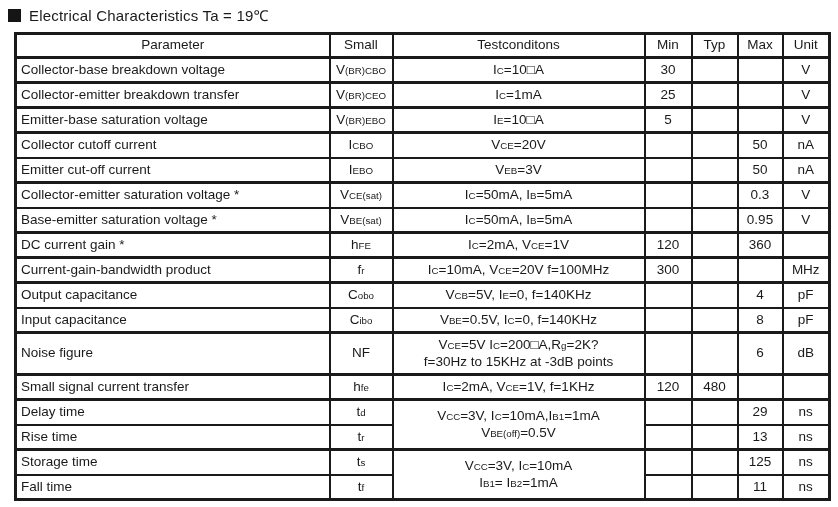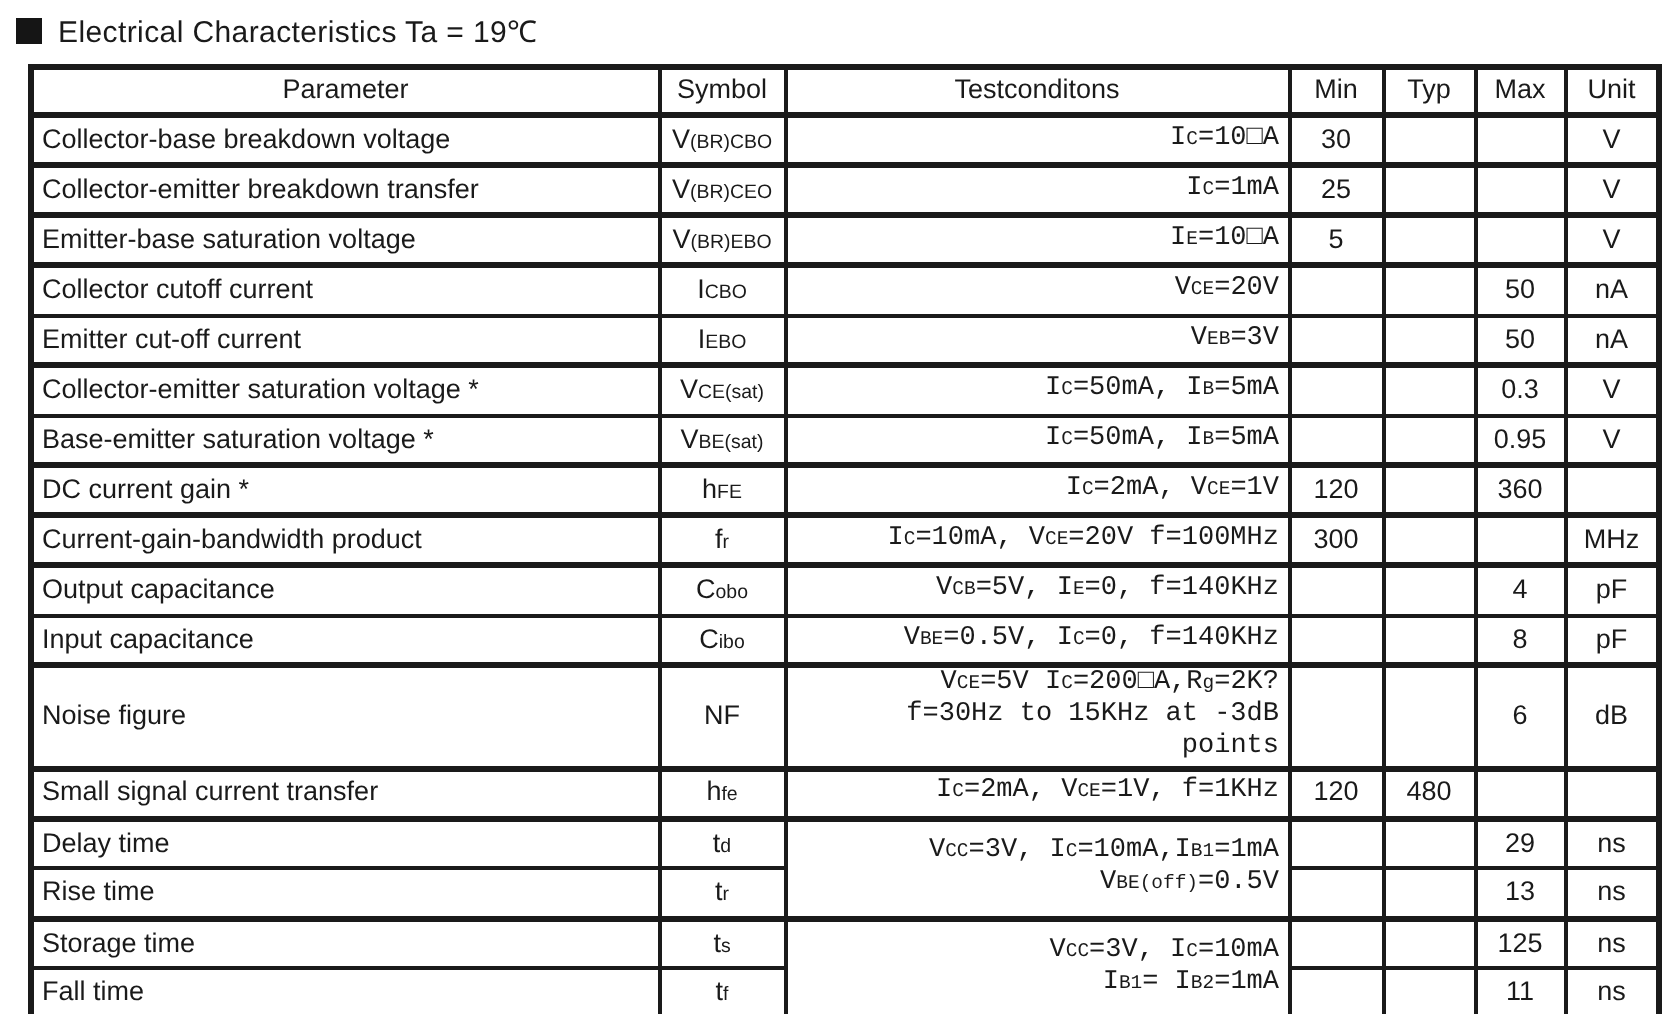--- a/index.html
+++ b/index.html
@@ -23,21 +23,21 @@
     border:2px solid #1a1a1a;
     font-size:13.5px; font-weight:normal;
     padding:0 4px; overflow:hidden; vertical-align:middle;
     line-height:1.2;
   }
   .spec tr { height:25px; }
   .spec tr.hdr { height:24px;margin-top:28px; }
   .spec tr.tall { height:42px; }
   .spec tr.gs > th, .spec tr.gs > td { border-top-width:3px; }
   .c-param { text-align:left; padding-left:5px;margin-left:13px; }
-  .c-cond  { text-align:right; padding-left:5px; font-size:13px;font-family:Liberation Mono, monospace; }
+  .c-cond  { text-align:center; padding-left:5px; font-size:13px; }
   .c-sym, .c-min, .c-typ, .c-max, .c-unit, .hdr th { text-align:center; }
   .sb { font-size:0.72em; letter-spacing:0; }
 </style>
 </head>
 <body>
 
 <div class="title">
   <span class="sq"></span>
   <span>Electrical Characteristics Ta = 19℃</span>
 </div>
@@ -48,21 +48,21 @@
       <col style="width:63px">
       <col style="width:252px">
     <col style="width:47px">
       <col style="width:46px">
       <col style="width:45px">
       <col style="width:47px">
   </colgroup>
   <tbody>
     <tr class="hdr">
       <th>Parameter</th>
-      <th>Symbol</th>
+      <th>Small</th>
       <th>Testconditons</th>
       <th>Min</th>
       <th>Typ</th>
       <th>Max</th>
       <th>Unit</th>
     </tr>
 
     <tr class="gs">
       <td class="c-param">Collector-base breakdown voltage</td>
       <td class="c-sym">V<span class="sb">(BR)CBO</span></td>

